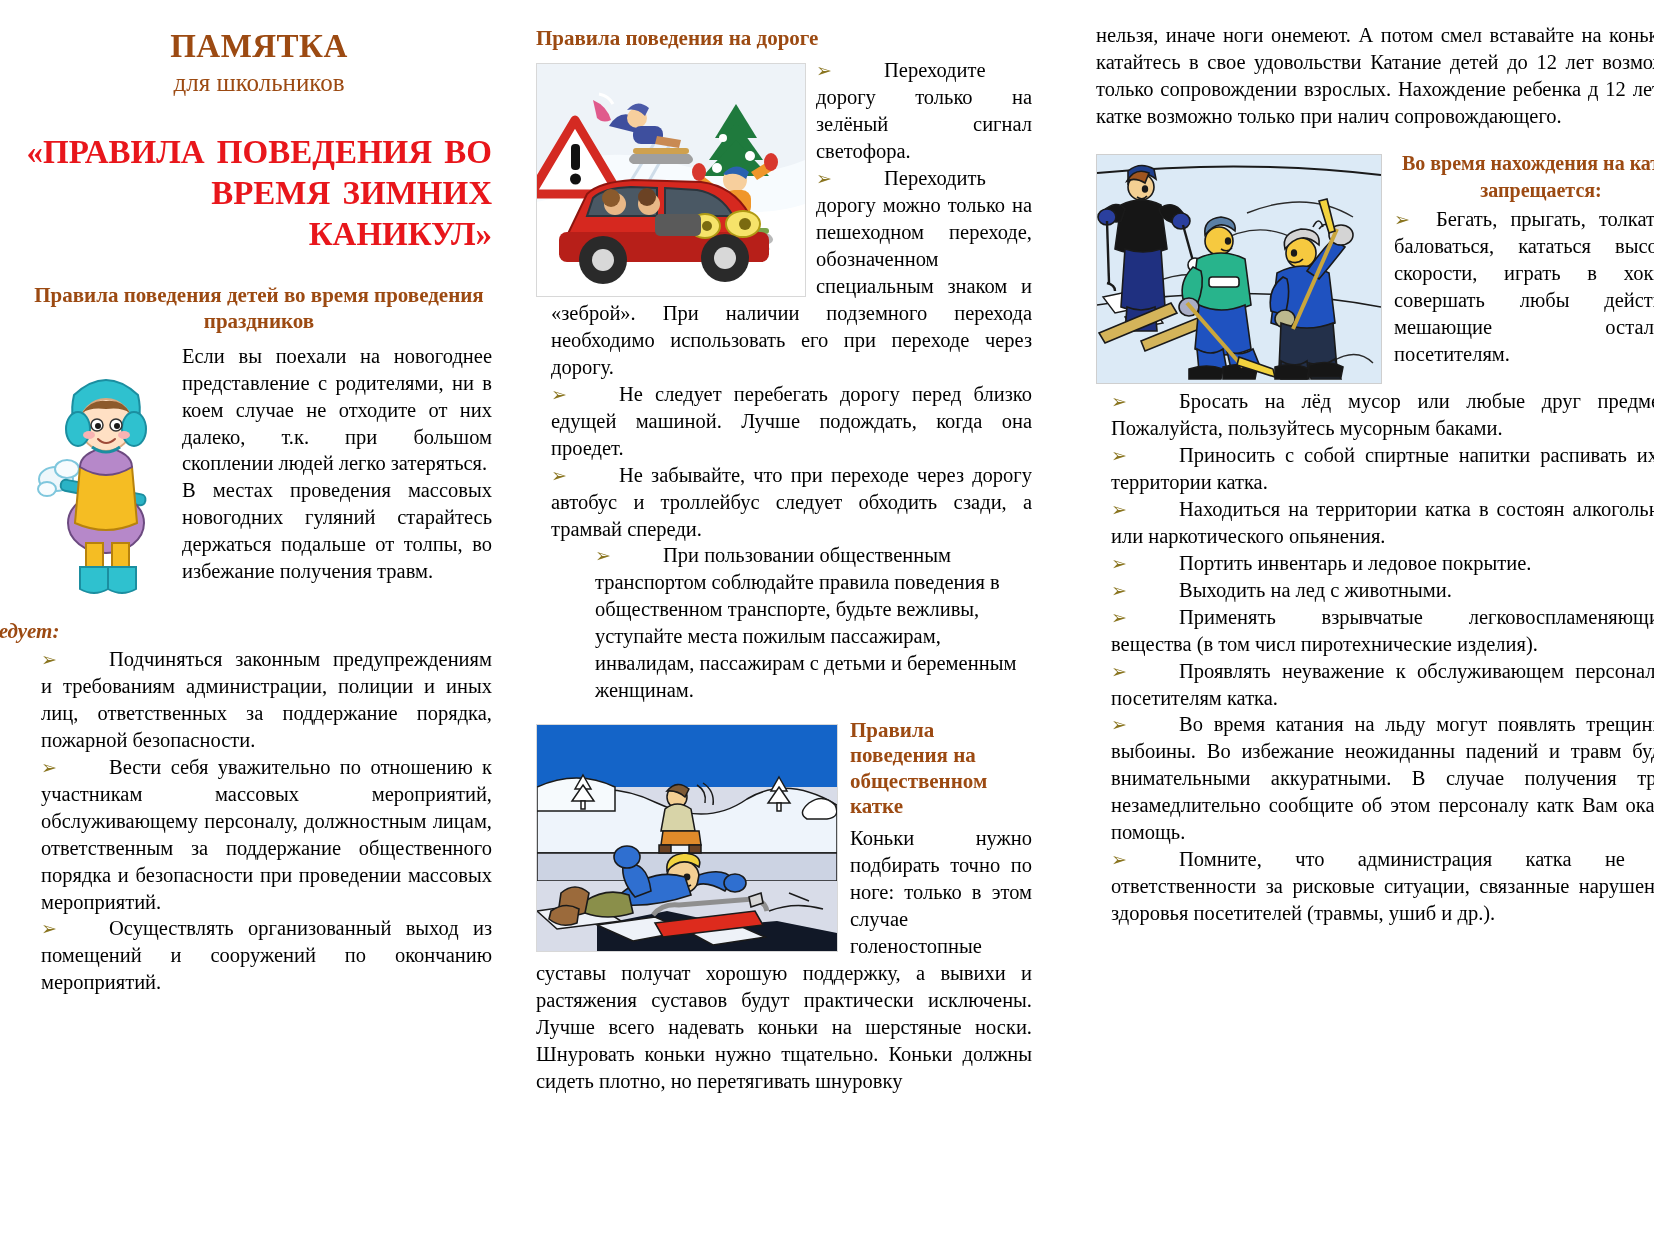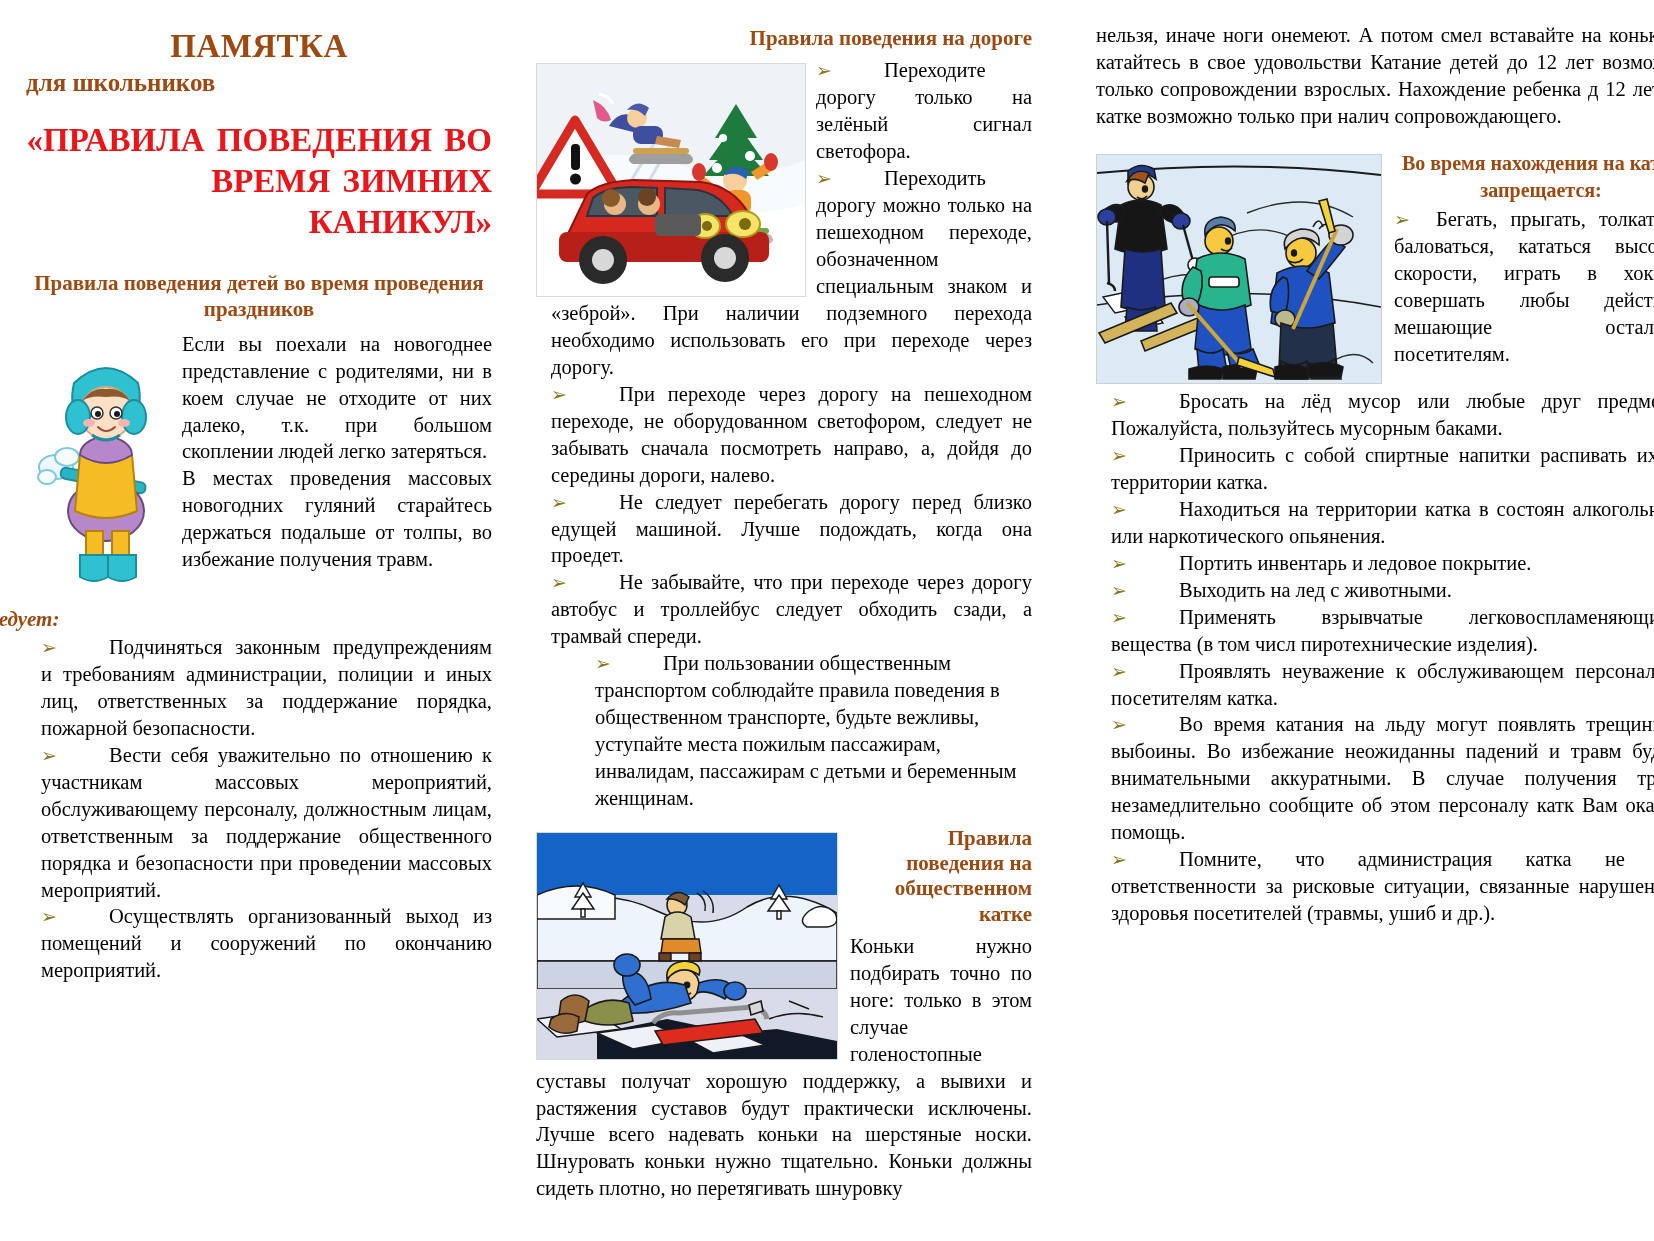--- a/index.html
+++ b/index.html
@@ -36,25 +36,26 @@
   .title-main {
     text-align: center;
     color: #9C4A12;
     font-weight: bold;
     font-size: 33px;
     letter-spacing: .5px;
     line-height: 1.12;
     margin: 0 0 4px 0;
   }
   .title-sub {
-    color: #9C4A12;
-    font-weight: bold;
+    text-align: center;
+    color: #9C4A12;
+    font-weight: normal;
     font-size: 25px;
     line-height: 1.15;
-    margin: 0 0 22px 0;
+    margin: 0 0 34px 0;
   }
   .title-red {
     text-align: right;
     color: #E8161B;
     font-weight: bold;
     font-size: 33px;
     line-height: 1.25;
     margin: 0 0 28px 0;
     word-spacing: 4px;
   }
@@ -69,21 +70,21 @@
   .h-brown-ital {
     color: #9C4A12;
     font-weight: bold;
     font-style: italic;
     font-size: 21px;
     line-height: 1.2;
     margin: 2px 0 2px -38px;
     white-space: nowrap;
   }
   .h-brown-mid {
-    text-align: right;
+    text-align: left;
     color: #9C4A12;
     font-weight: bold;
     font-size: 21px;
     line-height: 1.2;
     margin: 0 0 6px 0;
   }
   .h-brown-right {
     text-align: center;
     color: #9C4A12;
     font-weight: bold;
@@ -305,21 +306,20 @@
           <circle cx="66" cy="196" r="11" fill="#d8d8d8"></circle>
           <circle cx="188" cy="194" r="24" fill="#2a2a2a"></circle>
           <circle cx="188" cy="194" r="11" fill="#d8d8d8"></circle>
         </g>
       </svg>
     </div>
 
     <p class="tx bullet-row"><span class="bi">➢</span><span class="tab"></span><span>Переходите дорогу только на зелёный сигнал светофора.</span></p>
     <p class="tx bullet-row"><span class="bi">➢</span><span class="tab"></span><span>Переходить дорогу можно только на пешеходном переходе, обозначенном специальным знаком и «зеброй». При наличии подземного перехода необходимо использовать его при переходе через дорогу.</span></p>
     <div class="clr"></div>
-    <p class="tx bullet-row"><span class="bi">➢</span><span class="tab"></span><span>При переходе через дорогу на пешеходном переходе, не оборудованном светофором, следует не забывать сначала посмотреть направо, а, дойдя до середины дороги, налево.</span></p>
     <p class="tx bullet-row"><span class="bi">➢</span><span class="tab"></span><span>Не следует перебегать дорогу перед близко едущей машиной. Лучше подождать, когда она проедет.</span></p>
     <p class="tx bullet-row"><span class="bi">➢</span><span class="tab"></span><span>Не забывайте, что при переходе через дорогу автобус и троллейбус следует обходить сзади, а трамвай спереди.</span></p>
     <p class="tx nj bullet-row"><span class="bi">➢</span><span class="tab"></span><span>При пользовании общественным транспортом соблюдайте правила поведения в общественном транспорте, будьте вежливы, уступайте места пожилым пассажирам, инвалидам, пассажирам с детьми и беременным женщинам.</span></p>
 
     <div style="height:14px"></div>
 
     <div class="fig fig-ice">
       <svg viewBox="0 0 300 226" width="300" height="226" aria-hidden="true">
         <rect x="0" y="0" width="300" height="226" fill="#d8dce8"></rect>
         <rect x="0" y="0" width="300" height="62" fill="#1464c8"></rect>

